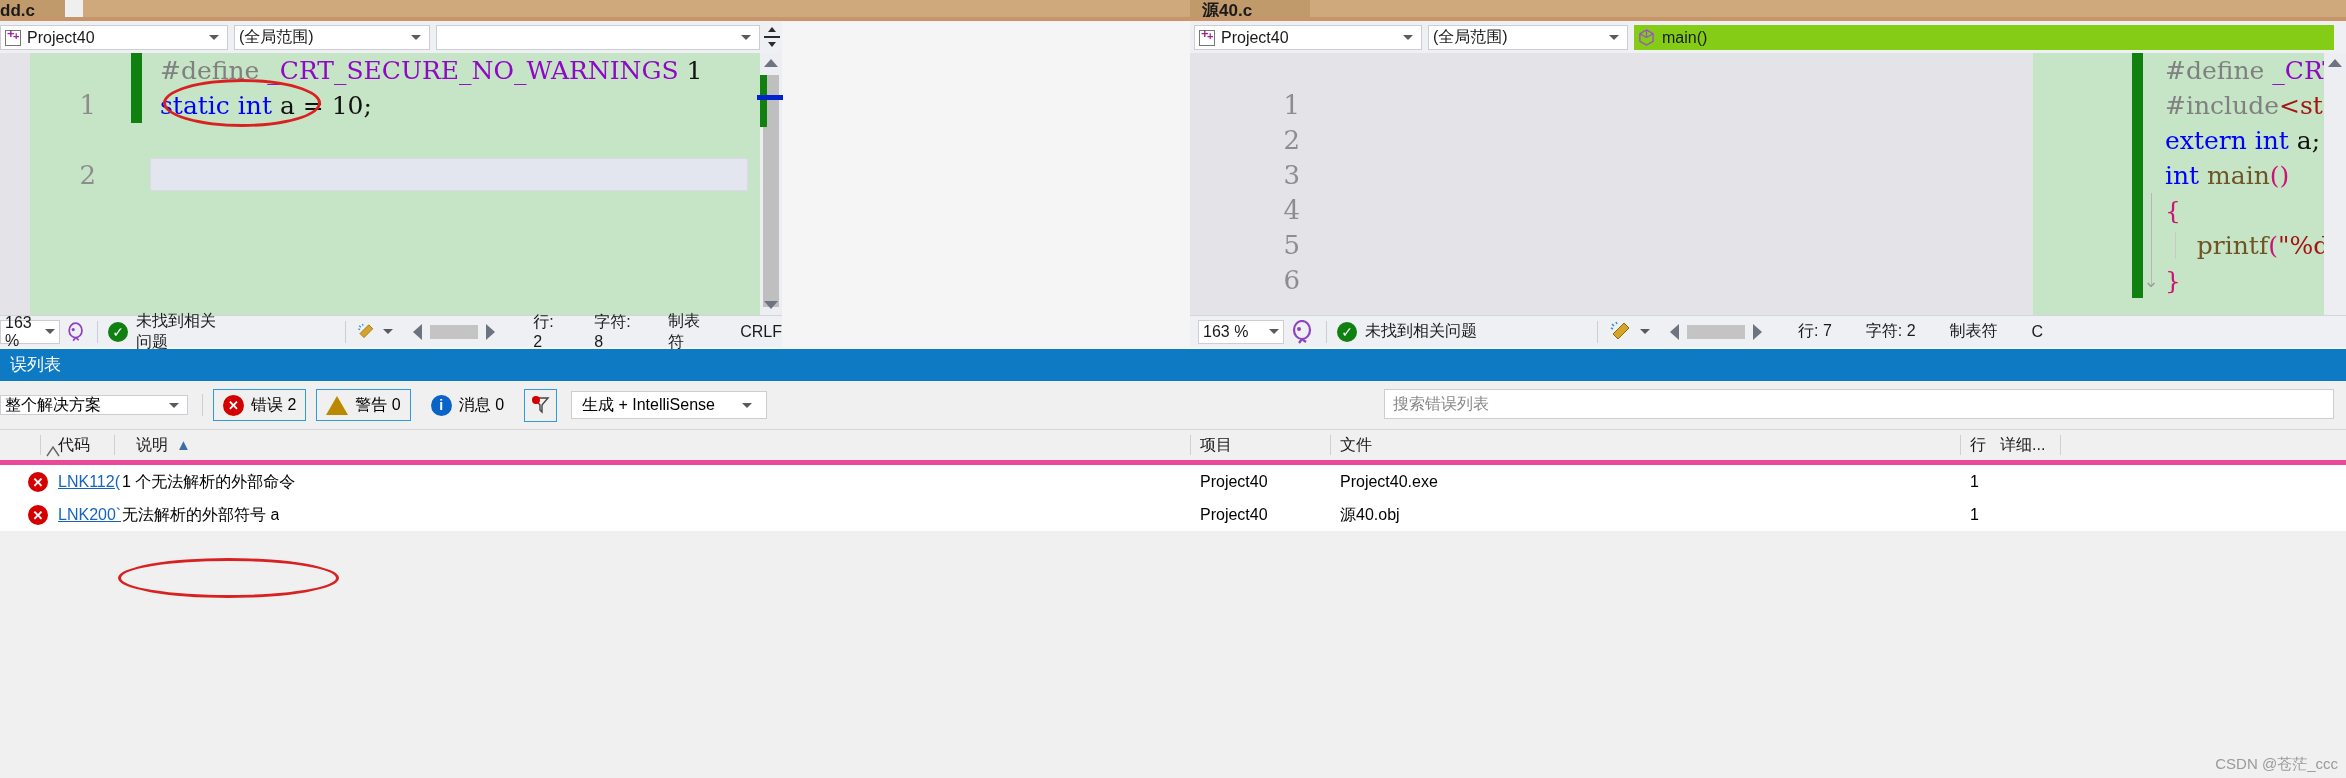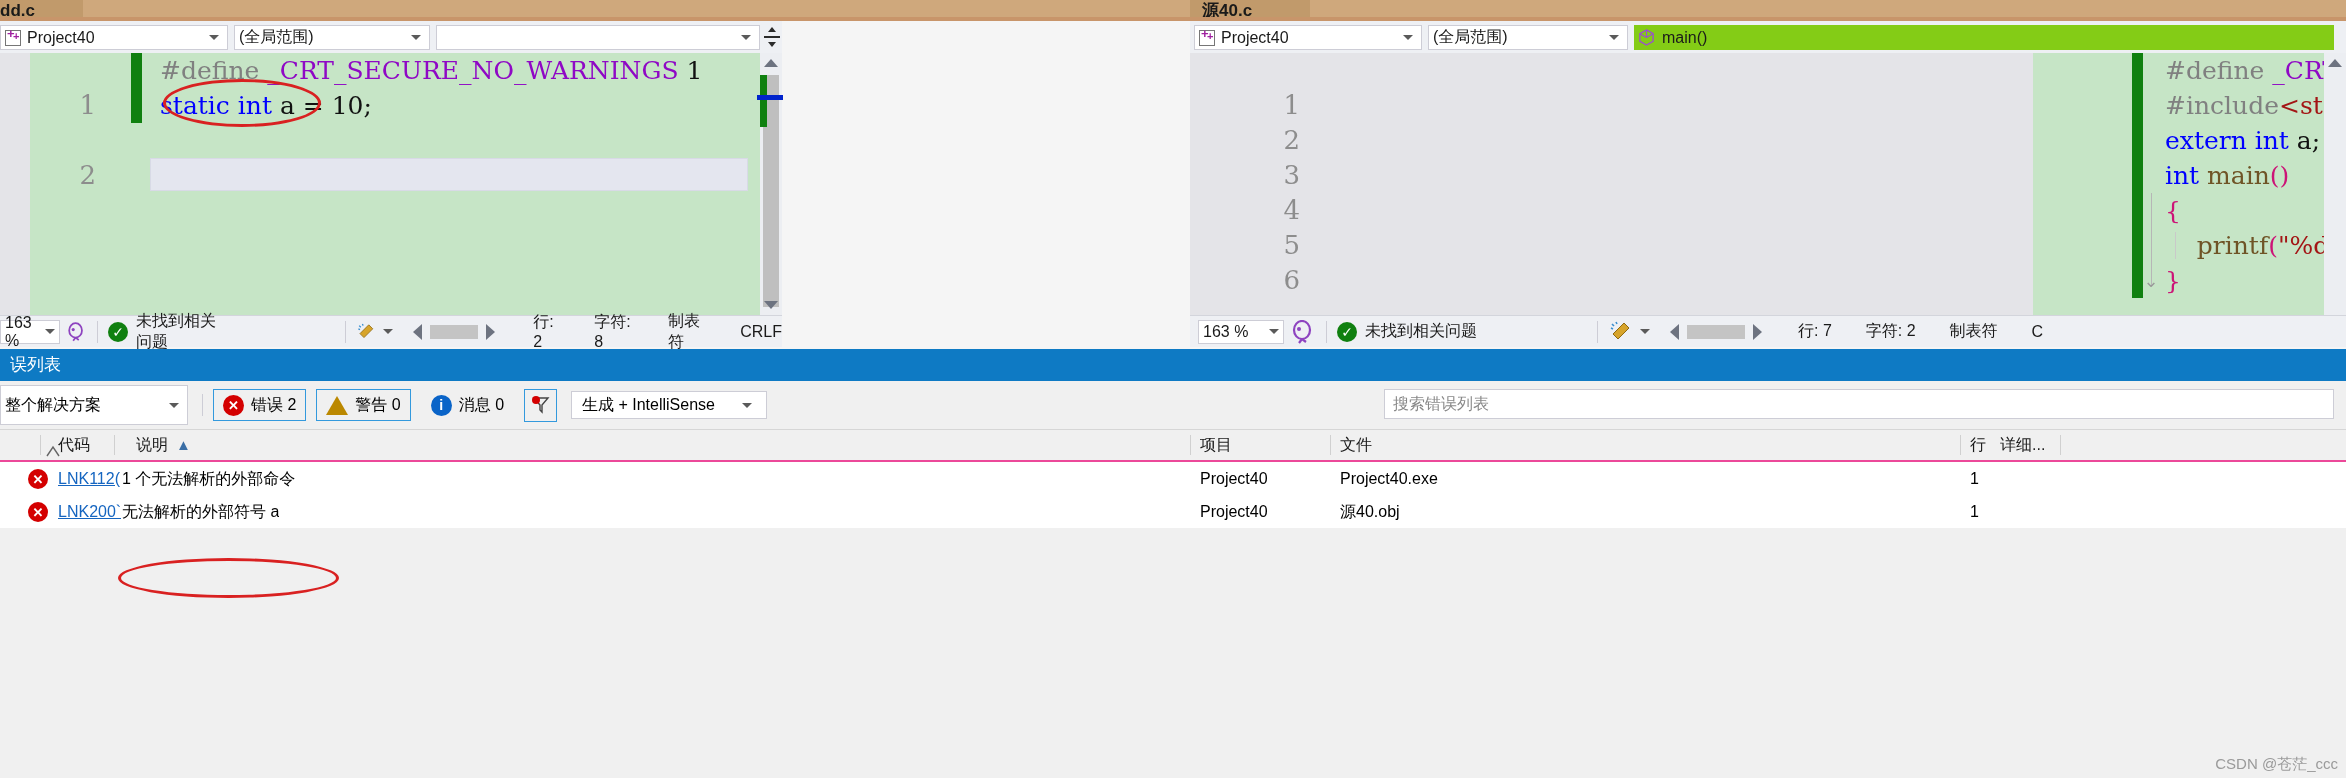--- a/index.html
+++ b/index.html
@@ -4,21 +4,21 @@
 <style>
   html,body{margin:0;padding:0;background:#ffffff;}
   body{width:2346px;height:778px;overflow:hidden;font-family:"Liberation Sans",sans-serif;}
   .app{position:relative;width:2346px;height:778px;background:#f5f5f5;}
 
   
   .tabstrip{position:absolute;left:0;top:0;width:2346px;height:21px;background:#efefef;}
   .tab{position:absolute;top:0;height:21px;background:#c19a6b;color:#1a1a1a;
        font-size:17px;font-weight:700;line-height:21px;padding:0 12px;box-sizing:border-box;
        overflow:hidden;white-space:nowrap;}
-  .tab.left{left:0;width:83px;padding-left:0;}
+  .tab.left{left:0;width:65px;padding-left:0;}
   .tab.right{left:1190px;width:120px;}
   .tabfill{position:absolute;top:0;height:21px;background:#cfa87c;}
   .tabfill.a{left:83px;width:1107px;}
   .tabfill.b{left:1310px;width:1036px;}
   .tabline{position:absolute;left:0;top:17px;width:2346px;height:4px;background:#c8956a;}
 
   
   .navbar{position:absolute;height:32px;background:#ffffff;border-bottom:1px solid #cfcfd6;}
   .navbar.l{left:0;top:21px;width:782px;background:#eef0f4;}
   .navbar.r{left:1190px;top:21px;width:1156px;background:#eef0f4;}
@@ -95,41 +95,41 @@
   .scrollminis{display:flex;align-items:center;gap:8px;}
   .minibar{width:48px;height:14px;background:#c4c4c4;}
 
   
   .elist{position:absolute;left:0;top:349px;width:2346px;height:429px;background:#f0f0f0;}
   .elheader{position:absolute;left:0;top:0;width:2346px;height:32px;background:#0e7ac4;color:#fff;
             font-size:17px;line-height:32px;}
   .elheader .ttl{position:absolute;left:0;top:0;padding-left:10px;}
   .eltoolbar{position:absolute;left:0;top:32px;width:2346px;height:48px;background:#f0f0f0;
              display:flex;align-items:center;}
-  .scopecombo{width:188px;height:40px;background:#fff;border:1px solid #cdcdd6;box-sizing:border-box;
+  .scopecombo{width:188px;height:20px;background:#fff;border:1px solid #cdcdd6;box-sizing:border-box;
               display:flex;align-items:center;padding:0 4px;font-size:16px;}
   .tbtn{height:32px;border:1px solid #3399dd;box-sizing:border-box;display:flex;align-items:center;
         padding:0 9px;font-size:16px;background:#f0f0f0;margin-left:10px;}
   .tbtn.noborder{border:1px solid transparent;}
   .errdot{width:21px;height:21px;border-radius:50%;background:#d40000;color:#fff;font-size:13px;font-weight:700;
           display:flex;align-items:center;justify-content:center;margin-right:7px;flex:none;}
   .warntri{width:0;height:0;border-left:11px solid transparent;border-right:11px solid transparent;
            border-bottom:19px solid #bb8800;margin-right:7px;position:relative;flex:none;}
   .infodot{width:21px;height:21px;border-radius:50%;background:#0a64c8;color:#fff;font-size:14px;font-weight:700;
            display:flex;align-items:center;justify-content:center;margin-right:7px;flex:none;}
   .filtbtn{width:33px;height:33px;border:1px solid #3399dd;box-sizing:border-box;margin-left:10px;
            display:flex;align-items:center;justify-content:center;background:#f0f0f0;}
   .buildcombo{width:196px;height:28px;background:#fff;border:1px solid #cdcdd6;box-sizing:border-box;
               display:flex;align-items:center;padding:0 10px;font-size:16px;margin-left:14px;}
   .searchbox{position:absolute;right:12px;top:8px;width:950px;height:30px;background:#fff;
              border:1px solid #cdcdd6;box-sizing:border-box;display:flex;align-items:center;
              padding-left:8px;font-size:16px;color:#888;}
 
   .eltable{position:absolute;left:0;top:80px;width:2346px;}
-  .elhead{position:relative;height:30px;background:#f0f0f0;border-top:1px solid #d6d6d6;border-bottom:2px solid #ec4899;font-size:16px;}
+  .elhead{position:relative;height:30px;background:#f0f0f0;border-top:1px solid #d6d6d6;border-bottom:5px solid #ec4899;font-size:16px;}
   .hcell{position:absolute;top:0;height:30px;line-height:30px;color:#1a1a1a;}
   .vdiv{position:absolute;top:5px;width:1px;height:20px;background:#d0d0d0;}
   .erow{position:relative;height:33px;background:#fff;font-size:16px;}
   .ecell{position:absolute;top:0;height:33px;line-height:33px;white-space:nowrap;overflow:hidden;}
   .errico{position:absolute;left:28px;top:7px;width:20px;height:20px;border-radius:50%;background:#d40000;
           color:#fff;font-size:13px;font-weight:700;display:flex;align-items:center;justify-content:center;}
   .codelink{color:#1565c0;text-decoration:underline;}
 
   .watermark{position:absolute;right:8px;bottom:4px;font-size:15px;color:#9a9a9a;}
 

